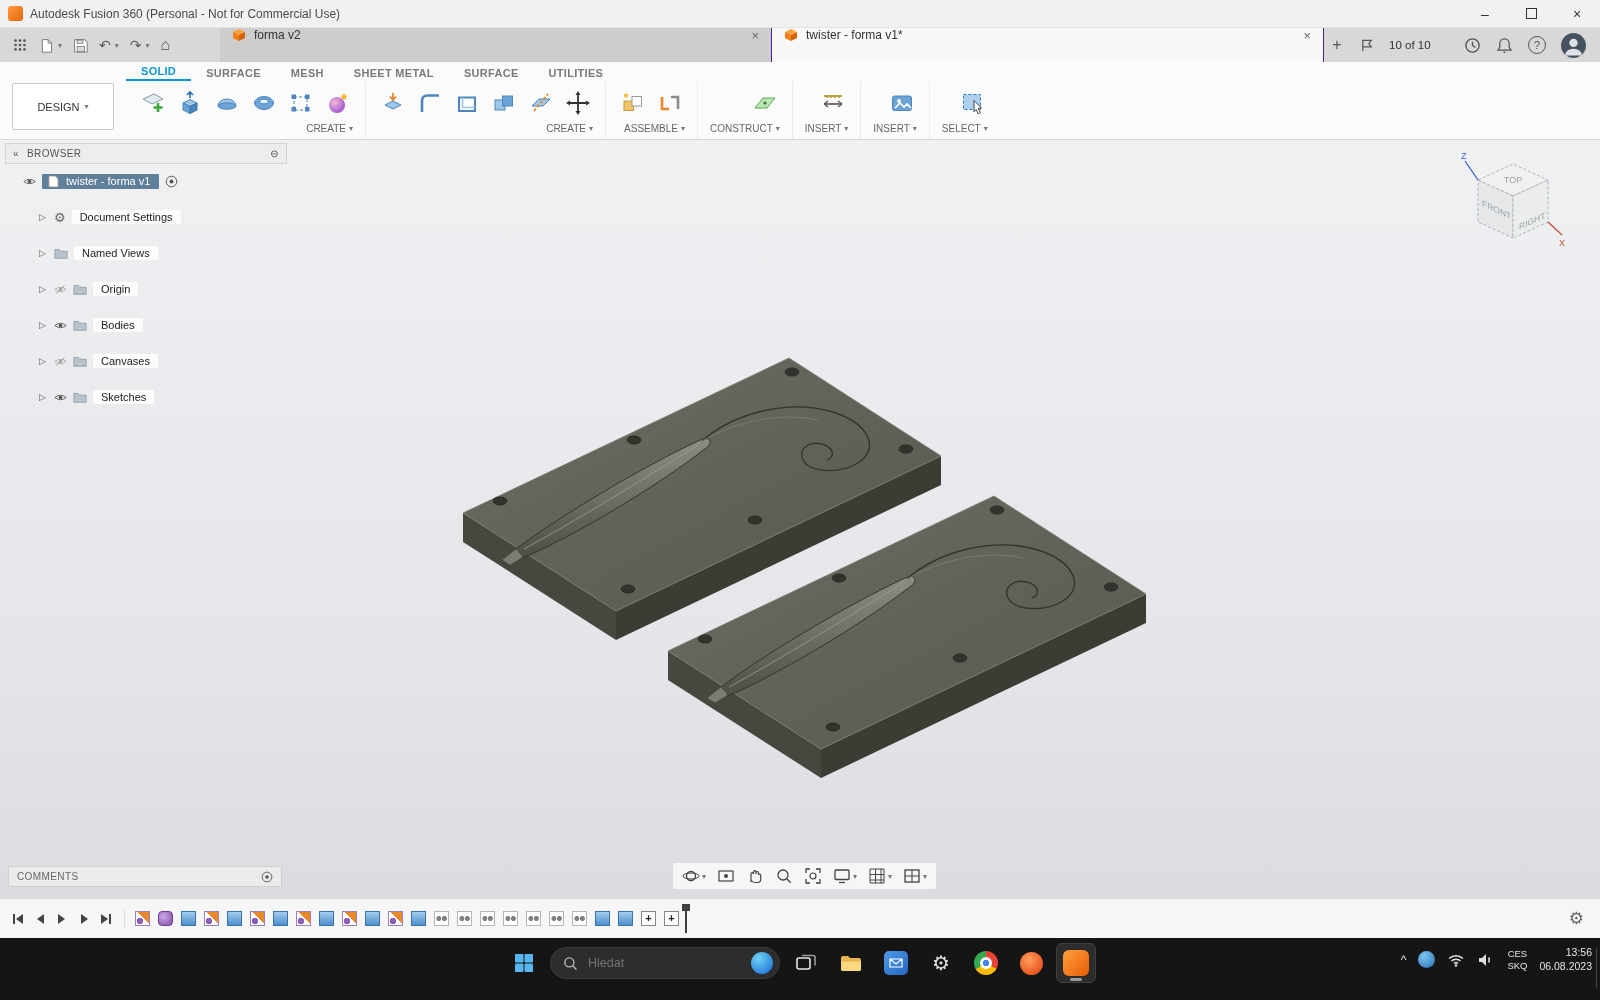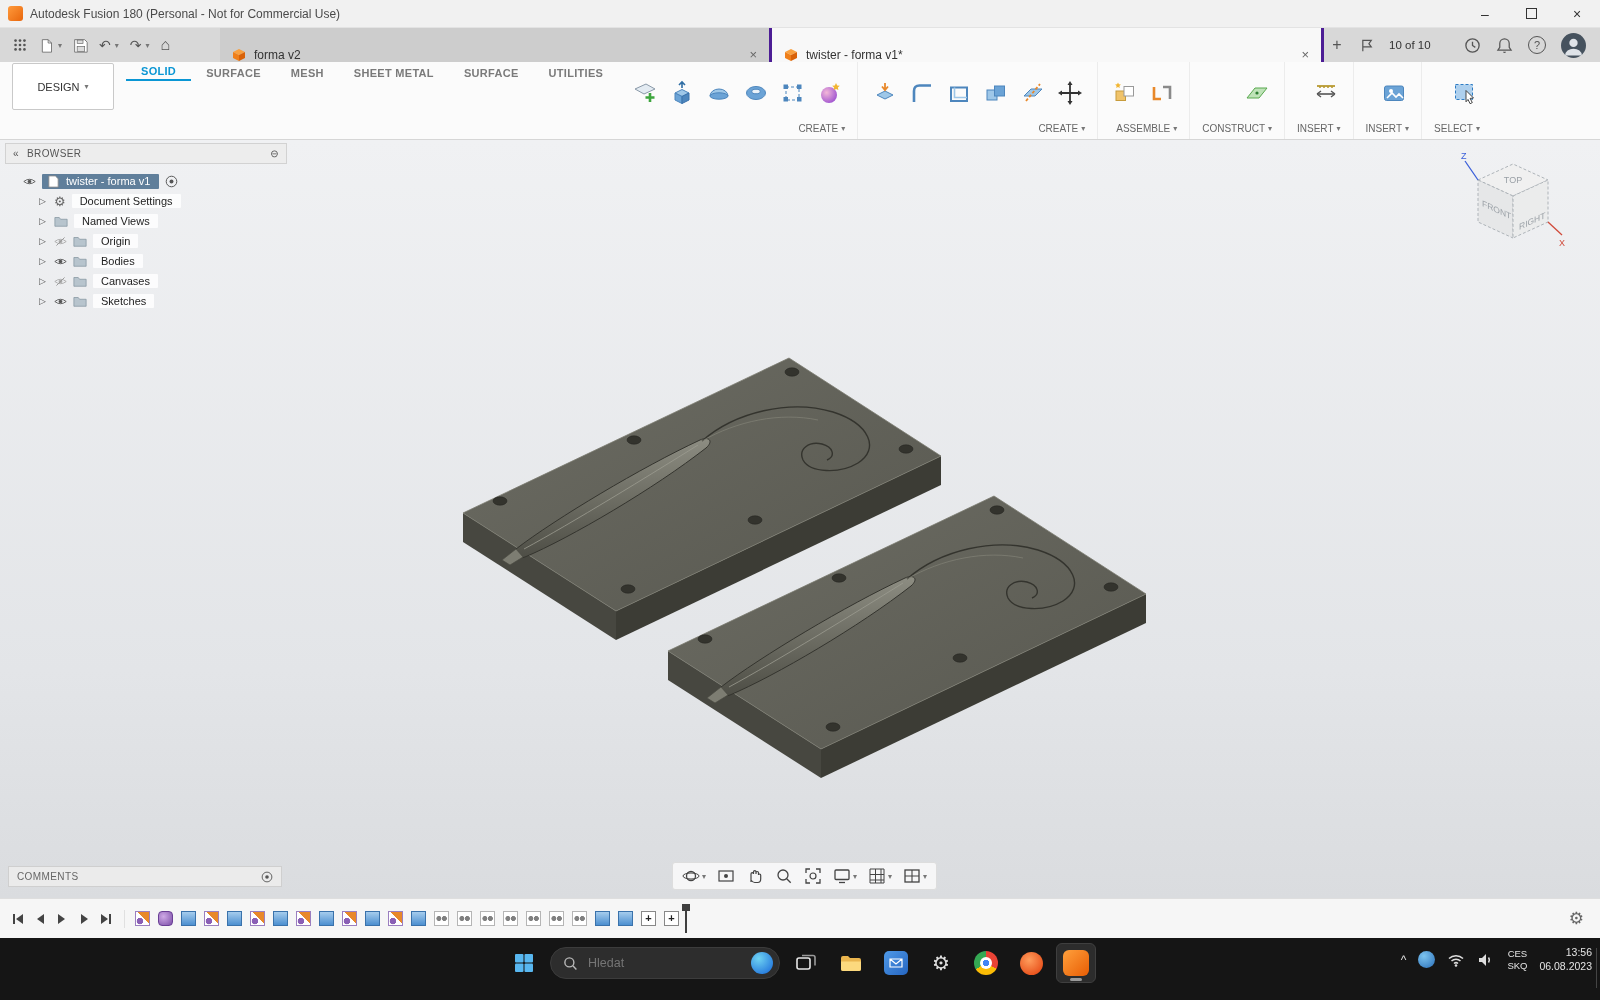--- a/index.html
+++ b/index.html
@@ -17,57 +17,57 @@
   .win-btn{width:46px;display:flex;align-items:center;justify-content:center;color:#333;font-size:14px}
   .win-btn .boxglyph{width:9px;height:9px;border:1px solid #333;display:inline-block}
 
   
   #tabbar{position:absolute;left:0;top:28px;width:1600px;height:34px;background:#d8d8d8;
           display:flex;align-items:center;box-sizing:border-box}
   .qat{display:flex;align-items:center;gap:11px;padding:0 12px;color:#555;flex:0 0 196px}
   .qat .glyph{font-size:14px;line-height:1;color:#555}
   .qat .mini{font-size:8px;color:#777;margin-left:-7px}
   .doc-tabs{display:flex;height:34px;flex:0 0 1104px}
-  .tab{flex:1;max-width:552px;display:flex;align-items:flex-end;gap:8px;padding:0 12px;font-size:12px;
-       color:#333;background:#cdcdcd;border-right:3px solid #4c1d95;box-sizing:border-box}
+  .tab{flex:1;max-width:552px;display:flex;align-items:flex-start;gap:8px;padding:0 12px;font-size:12px;
+       color:#333;background:#cdcdcd;border-right:1px solid #4c1d95;box-sizing:border-box}
   .tab.active{background:#f8f8f8}
   .tab .x{margin-left:auto;color:#666;font-size:13px}
   .plus-btn{width:26px;text-align:center;font-size:16px;color:#555}
   .job{display:flex;align-items:center;gap:14px;font-size:11.5px;color:#333;padding:0 10px;white-space:nowrap}
   .right-icons{display:flex;align-items:center;gap:15px;margin-left:auto;padding-right:14px}
   .help-circle{width:16px;height:16px;border:1.5px solid #555;border-radius:50%;font-size:11px;
                color:#555;display:flex;align-items:center;justify-content:center}
 
   
   #ribbon{position:absolute;left:0;top:62px;width:1600px;height:78px;background:#fbfbfb;
           border-bottom:1px solid #d6d6d6;display:flex;box-sizing:border-box}
-  .design-box{margin:1px 12px auto 12px;width:100px;height:45px;border:1px solid #c9c9c9;background:#fff;
+  .design-box{margin:21px 12px auto 12px;width:100px;height:45px;border:1px solid #c9c9c9;background:#fff;
           display:flex;align-items:center;justify-content:center;gap:5px;font-size:11px;color:#333;border-radius:2px}
-  .ribbon-main{flex:1;display:flex;flex-direction:row}
+  .ribbon-main{flex:1;display:flex;flex-direction:column}
   .ribbon-tabs{display:flex;height:19px;align-items:flex-end}
   .rtab{padding:0 15px 2px;font-size:11px;font-weight:bold;color:#7a7a7a;letter-spacing:.3px}
   .rtab.active{color:#0a96d4;border-bottom:2px solid #0a96d4}
   .tool-row{display:flex;flex:1}
   .tgroup{display:flex;flex-direction:column;align-items:flex-end;padding:2px 12px 0;border-right:1px solid #ececec}
   .ticons{display:flex;align-items:center;gap:7px;flex:1}
   .tbtn{width:30px;height:30px;display:flex;align-items:center;justify-content:center}
   .tlabel{font-size:10px;color:#666;padding:1px 0 5px;display:flex;gap:3px;align-items:center}
   .caret{font-size:8px;color:#777}
 
   
   #canvas{position:absolute;left:0;top:140px;width:1600px;height:758px;
           background:linear-gradient(180deg,#f0f1f3 0%,#e3e5e8 70%,#dadcdf 100%)}
   #scene{position:absolute;left:0;top:0}
 
   
   #browser{position:absolute;left:5px;top:3px;width:282px;font-size:11px;color:#333}
   .b-head{height:19px;background:#ededed;border:1px solid #d2d2d2;display:flex;align-items:center;
           font-size:10px;color:#555;padding:0 7px;gap:8px;letter-spacing:.4px}
   .b-head .sp{flex:1}
-  .b-rows{margin-top:7px;display:flex;flex-direction:column;gap:0}
+  .b-rows{margin-top:7px;display:flex;flex-direction:column;gap:16px}
   .b-row{display:flex;align-items:center;height:20px;gap:6px}
   .b-row .tri{font-size:9px;color:#555;width:9px}
   .chip{background:rgba(255,255,255,.82);border-radius:1px;padding:1px 8px;color:#222;white-space:nowrap}
   .chip.root{background:#607f9b;color:#fff;display:flex;align-items:center;gap:6px;padding:1px 9px 1px 5px}
   .gear-glyph{font-size:13px;color:#666;line-height:1}
   .ind-root{width:12px}.ind-child{width:28px}
 
   
   #viewcube{position:absolute;left:1458px;top:10px}
 
@@ -236,21 +236,21 @@
     </symbol>
     <symbol id="s-mag" viewBox="0 0 16 16">
       <circle cx="6.8" cy="6.8" r="4.8" stroke="#b8b8b8" fill="none" stroke-width="1.5"></circle>
       <path d="M10.5,10.5 l3.8,3.8" stroke="#b8b8b8" stroke-width="1.5"></path>
     </symbol>
   </defs>
 </svg>
 
 <div id="titlebar">
   <span class="logo"></span>
-  <span>Autodesk Fusion 180 (Personal - Not for Commercial Use)</span>
+  <span>Autodesk Fusion 360 (Personal - Not for Commercial Use)</span>
   <div class="win-btns">
     <span class="win-btn">–</span>
     <span class="win-btn">
         <span class="boxglyph"></span>
       </span>
     <span class="win-btn">×</span>
   </div>
 </div>
 
 <div id="tabbar">

